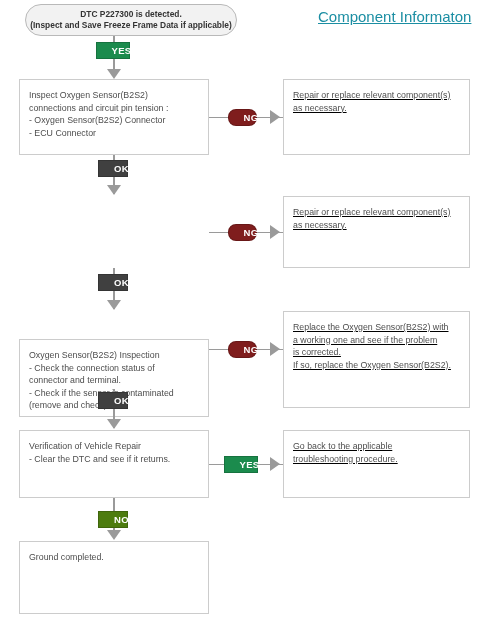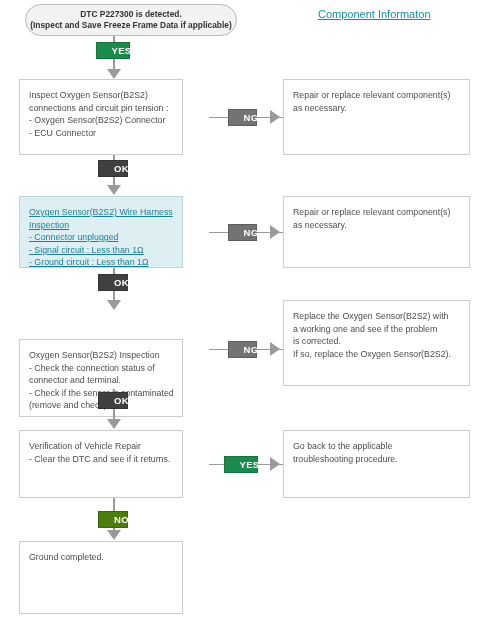--- a/index.html
+++ b/index.html
@@ -45,21 +45,21 @@
     line-height: 11.5px;
     font-weight: bold;
     white-space: nowrap;
   }
 
   
   .comp-link {
     position: absolute;
     left: 318px;
     top: 8px;
-    font-size: 11px;
+    font-size: 15px;
     color: #1b8ea3;
     text-decoration: underline;
     cursor: pointer;
     white-space: nowrap;
   }
 
   
   .box {
     position: absolute;
     box-sizing: border-box;
@@ -75,22 +75,22 @@
     font-size: 8.8px;
     line-height: 12.6px;
     color: #4d4d4d;
     white-space: pre-line;
   }
   .box.cyan .tl {
     color: #1b7f96;
     text-decoration: underline;
   }
 
-  .box-left  { left: 19px;  width: 164px; }
-  .box-right { left: 283px; width: 187px; }
+  .box-left  { left: 19px;  width: 190px; }
+  .box-right { left: 283px; width: 187px; text-decoration: underline; }
 
   
   .vline {
     position: absolute;
     width: 2px;
     background: #9a9a9a;
   }
   .hline {
     position: absolute;
     height: 1px;
@@ -121,21 +121,21 @@
     color: #ffffff;
     font-size: 9.5px;
     font-weight: bold;
     letter-spacing: 0.3px;
     height: 17px;
     border: 1px solid rgba(0,0,0,0.18);
     padding-left: 17px;
   }
   .badge.ok   { background: #404040; }
   .badge.yes  { background: #1b8b4d; }
-  .badge.ng   { background: #737373; }
+  .badge.ng   { background: #7f1d1d; border-radius: 8px; }
   .badge.no   { background: #4d7c0f; }
 </style>
 </head>
 <body>
 
 <div class="canvas">
 
   <div class="start-node">
     <div class="ln">DTC P227300 is detected.</div>
     <div class="ln">(Inspect and Save Freeze Frame Data if applicable)</div>
@@ -159,48 +159,41 @@
   </div>
 
   <div class="hline" style="left:209px; top:117px; width:74px;"></div>
   <div class="badge ng" style="left:228px; top:109px; width:29px;">NG</div>
   <div class="arrow-right" style="left:270px; top:110px;"></div>
 
   <div class="vline" style="left:113px; top:155px; height:39px;"></div>
   <div class="badge ok" style="left:98px; top:160px; width:30px;">OK</div>
   <div class="arrow-down" style="left:107px; top:185px;"></div>
 
-  <div class="box box-left cyan" style="top:196px; height:72px;">
-    <div class="tl">Oxygen Sensor(B2S2) Wire Harness
-Inspection
-- Connector unplugged
-- Signal circuit : Less than 1Ω
-- Ground circuit : Less than 1Ω</div>
-  </div>
   <div class="box box-right" style="top:196px; height:72px;">
     <div class="tl">Repair or replace relevant component(s)
 as necessary.</div>
   </div>
 
   <div class="hline" style="left:209px; top:232px; width:74px;"></div>
   <div class="badge ng" style="left:228px; top:224px; width:29px;">NG</div>
   <div class="arrow-right" style="left:270px; top:225px;"></div>
 
   <div class="vline" style="left:113px; top:268px; height:41px;"></div>
   <div class="badge ok" style="left:98px; top:274px; width:30px;">OK</div>
   <div class="arrow-down" style="left:107px; top:300px;"></div>
 
   <div class="box box-left" style="top:311px; height:78px;margin-top:28px;">
     <div class="tl">Oxygen Sensor(B2S2) Inspection
 - Check the connection status of
 connector and terminal.
 - Check if the sensor is contaminated
 (remove and check).</div>
   </div>
-  <div class="box box-right" style="top:300px; height:86px;">
+  <div class="box box-right" style="top:311px; height:97px;">
     <div class="tl">Replace the Oxygen Sensor(B2S2) with
 a working one and see if the problem
 is corrected.
 If so, replace the Oxygen Sensor(B2S2).</div>
   </div>
 
   <div class="hline" style="left:209px; top:349px; width:74px;"></div>
   <div class="badge ng" style="left:228px; top:341px; width:29px;">NG</div>
   <div class="arrow-right" style="left:270px; top:342px;"></div>
 

